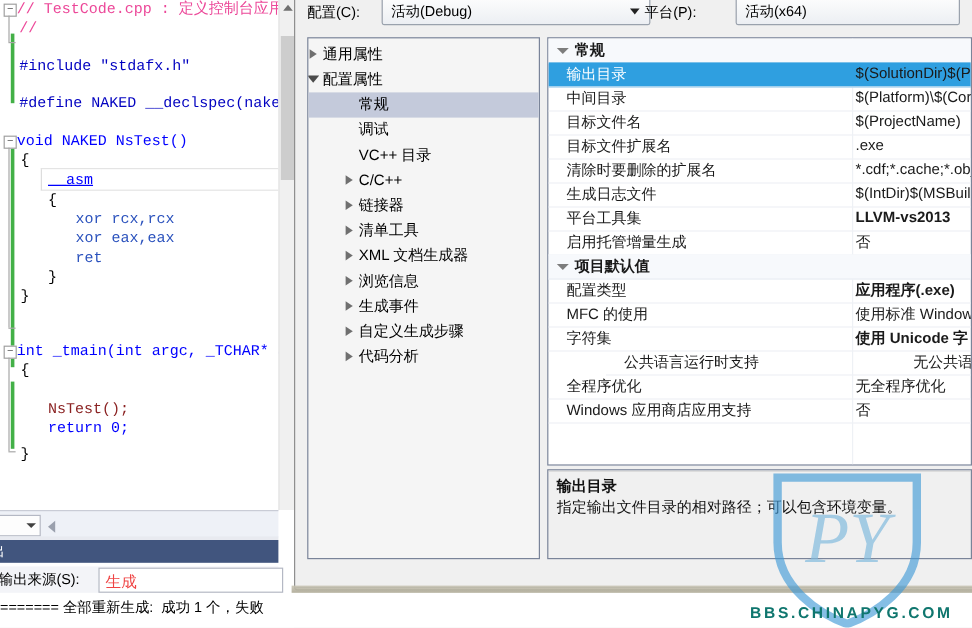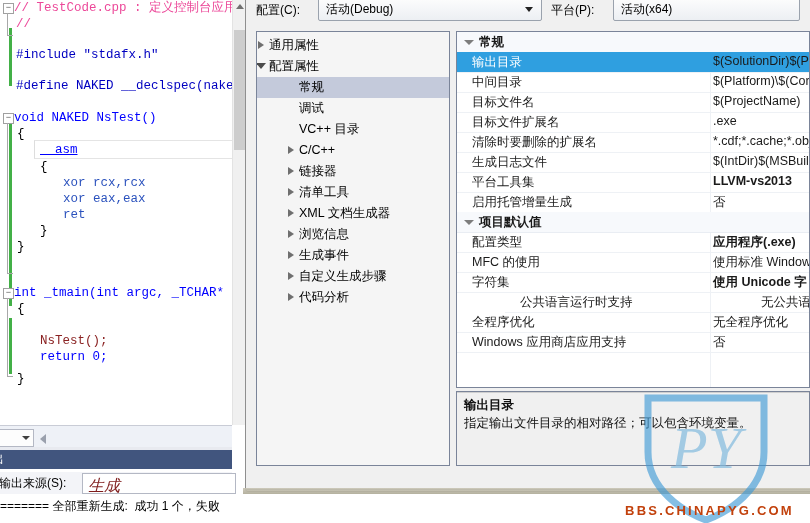--- a/index.html
+++ b/index.html
@@ -41,21 +41,21 @@
   .zoom-combo{position:absolute;left:-16px;top:3px;width:48px;height:16px;background:#fdfdfd;border:1px solid #b4b8c4;font-size:11px;color:#333;}
   .zoom-arrow{position:absolute;right:3px;top:6px;width:0;height:0;border-left:4px solid transparent;border-right:4px solid transparent;border-top:4px solid #404040;}
   .hsplit-arrow{position:absolute;left:40px;top:8px;width:0;height:0;border-top:5px solid transparent;border-bottom:5px solid transparent;border-right:6px solid #9aa0ad;}
 
   .out-sep{position:absolute;left:0;top:447px;width:232px;height:3px;background:#e8eaf0;}
   .out-title{position:absolute;left:0;top:450px;width:232px;height:19px;background:#41557e;color:#fff;font-size:12px;line-height:19px;}
   .out-title span{position:absolute;left:-8px;}
   .out-srcrow{position:absolute;left:0;top:472px;width:232px;height:22px;background:#f3f4f8;}
   .out-srclabel{position:absolute;left:-13px;top:3px;font-size:12px;color:#000;}
   .out-srcbox{position:absolute;left:82px;top:1px;width:152px;height:19px;background:#fff;border:1px solid #b4b8c4;}
-  .out-srcbox span{position:absolute;left:5px;top:2px;font-size:16px;color:#7f1d1d;font-style:italic;}
+  .out-srcbox span{position:absolute;left:5px;top:2px;font-size:13px;color:#ef4444;}
   .out-text{position:absolute;left:-14px;top:498px;font-size:12px;color:#000;white-space:pre;font-family:"Liberation Sans",sans-serif;}
 
   
   .ed-scroll{position:absolute;left:232px;top:0;width:13px;height:425px;background:#f0f0f0;border-left:1px solid #e3e3e3;}
   .ed-scroll-thumb{position:absolute;left:1px;top:30px;width:11px;height:120px;background:#cdcdcd;}
   .ed-scroll-up{position:absolute;left:3px;top:4px;width:0;height:0;border-left:4px solid transparent;border-right:4px solid transparent;border-bottom:5px solid #707070;}
 
   
   #dialog{
     position:absolute;left:245px;top:-12px;width:572px;height:500px;
@@ -71,21 +71,21 @@
   .dlg-body{position:absolute;left:0;top:0;right:0;bottom:0;background:#f0f0f0;}
 
   .lbl{font-size:12px;color:#000;}
 
   .cfg-label{position:absolute;left:10px;top:13px;}
   .cfg-combo{position:absolute;left:72px;top:8px;width:222px;height:22px;
     background:linear-gradient(#fdfdfd,#eceff3);border:1px solid #9aa2ad;border-radius:2px;}
   .cfg-combo .val{position:absolute;left:7px;top:3px;font-size:12px;color:#000;}
   .cfg-combo .arw{position:absolute;right:8px;top:9px;width:0;height:0;border-left:4px solid transparent;border-right:4px solid transparent;border-top:5px solid #222;}
 
-  .plat-label{position:absolute;left:305px;top:13px;}
+  .plat-label{position:absolute;left:291px;top:13px;}
   .plat-combo{position:absolute;left:367px;top:8px;width:185px;height:22px;
     background:linear-gradient(#fdfdfd,#eceff3);border:1px solid #9aa2ad;border-radius:2px;}
   .plat-combo .val{position:absolute;left:7px;top:3px;font-size:12px;color:#000;}
 
   
   .tree-panel{position:absolute;left:10px;top:42px;width:192px;height:433px;background:#f5f5f5;border:1px solid #7a8499;overflow:hidden;}
   .tree-item{position:absolute;left:0;height:21px;font-size:12.5px;color:#000;line-height:21px;white-space:nowrap;}
   .tree-item .tx{position:absolute;top:0;}
   .arrow-closed{position:absolute;top:6px;width:0;height:0;
     border-top:4.5px solid transparent;border-bottom:4.5px solid transparent;border-left:6px solid #6a6a6a;}
@@ -109,21 +109,21 @@
   
   .desc-panel{position:absolute;left:210px;top:402px;width:352px;height:73px;background:#f0f0f0;border:1px solid #7a8499;overflow:hidden;}
   .desc-panel .dtitle{position:absolute;left:7px;top:5px;font-size:12.5px;font-weight:bold;color:#111;}
   .desc-panel .dtext{position:absolute;left:7px;top:23px;font-size:12.5px;color:#111;}
   .desc-top-line{position:absolute;left:0;top:0;width:352px;height:1px;background:#cfcfcf;}
 
   
   #wm{position:absolute;left:636px;top:390px;width:140px;height:135px;pointer-events:none;opacity:.85;}
   #wmtext{position:absolute;left:609px;top:503px;width:201px;height:16px;
     font-family:"Liberation Sans",sans-serif;font-size:13px;letter-spacing:2.2px;
-    color:#c2410c;font-weight:bold;text-align:center;}
+    color:#0f766e;font-weight:bold;text-align:center;}
 
   
   .dlg-shadow{position:absolute;left:243px;top:488px;width:578px;height:6px;
     background:linear-gradient(#c8c4b4,#aca894);opacity:.9;}
 </style>
 </head>
 <body>
 
 <div id="ide">
 

